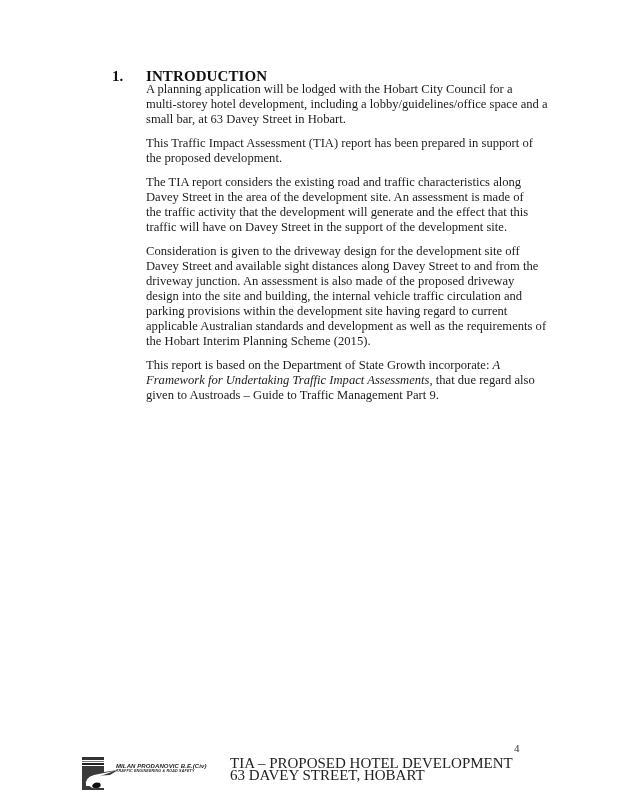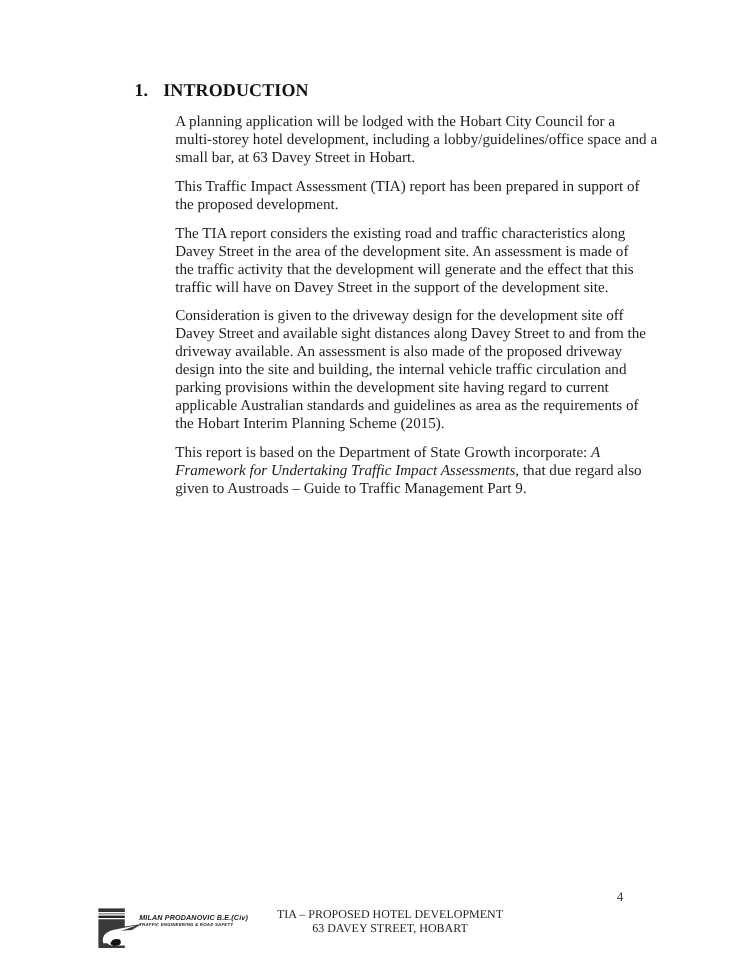--- a/index.html
+++ b/index.html
@@ -32,28 +32,28 @@
       letter-spacing: 0.1px;
       color: #111;
     }
     .heading .num {
       position: absolute;
       left: 0;
       top: 0;
     }
     .heading .title {
       position: absolute;
-      left: 24px;
+      left: 34px;
       top: 0;
       white-space: nowrap;
     }
     .body {
       position: absolute;
       left: 146px;
-      top: 94px;
+      top: 82px;
       width: 366px;
       font-size: 12.6px;
       line-height: 15px;
       color: #1c1c1c;
     }
     .body p {
       margin: 0 0 9px 0;
       white-space: normal;
     }
     .body p .line {
@@ -91,21 +91,21 @@
       font-size: 3.6px;
       line-height: 5px;
       letter-spacing: 0.2px;
     }
     .footer-title {
       position: absolute;
       left: 230px;
       top: 757px;
       width: 190px;
       text-align: center;
-      font-size: 10px;
+      font-size: 15px;
       line-height: 12px;
       color: #222;
     }
     .footer-title span {
       display: block;
       white-space: nowrap;
     }
     .page-number {
       position: absolute;
       left: 514px;
@@ -136,24 +136,24 @@
     </p>
     <p>
       <span class="line">The TIA report considers the existing road and traffic characteristics along</span>
       <span class="line">Davey Street in the area of the development site.  An assessment is made of</span>
       <span class="line">the traffic activity that the development will generate and the effect that this</span>
       <span class="line">traffic will have on Davey Street in the support of the development site.</span>
     </p>
     <p>
       <span class="line">Consideration is given to the driveway design for the development site off</span>
       <span class="line">Davey Street and available sight distances along Davey Street to and from the</span>
-      <span class="line">driveway available.  An assessment is also made of the proposed driveway</span>
+      <span class="line">driveway junction.  An assessment is also made of the proposed driveway</span>
       <span class="line">design into the site and building, the internal vehicle traffic circulation and</span>
       <span class="line">parking provisions within the development site having regard to current</span>
-      <span class="line">applicable Australian standards and guidelines as area as the requirements of</span>
+      <span class="line">applicable Australian standards and development as well as the requirements of</span>
       <span class="line">the Hobart Interim Planning Scheme (2015).</span>
     </p>
     <p>
       <span class="line"><span>This report is based on the Department of State Growth incorporate: </span><em>A</em></span>
       <span class="line"><em>Framework for Undertaking Traffic Impact Assessments</em><span>, that due regard also</span></span>
       <span class="line">given to Austroads – Guide to Traffic Management Part 9.</span>
     </p>
   </div>
 
   <div class="footer-logo">

